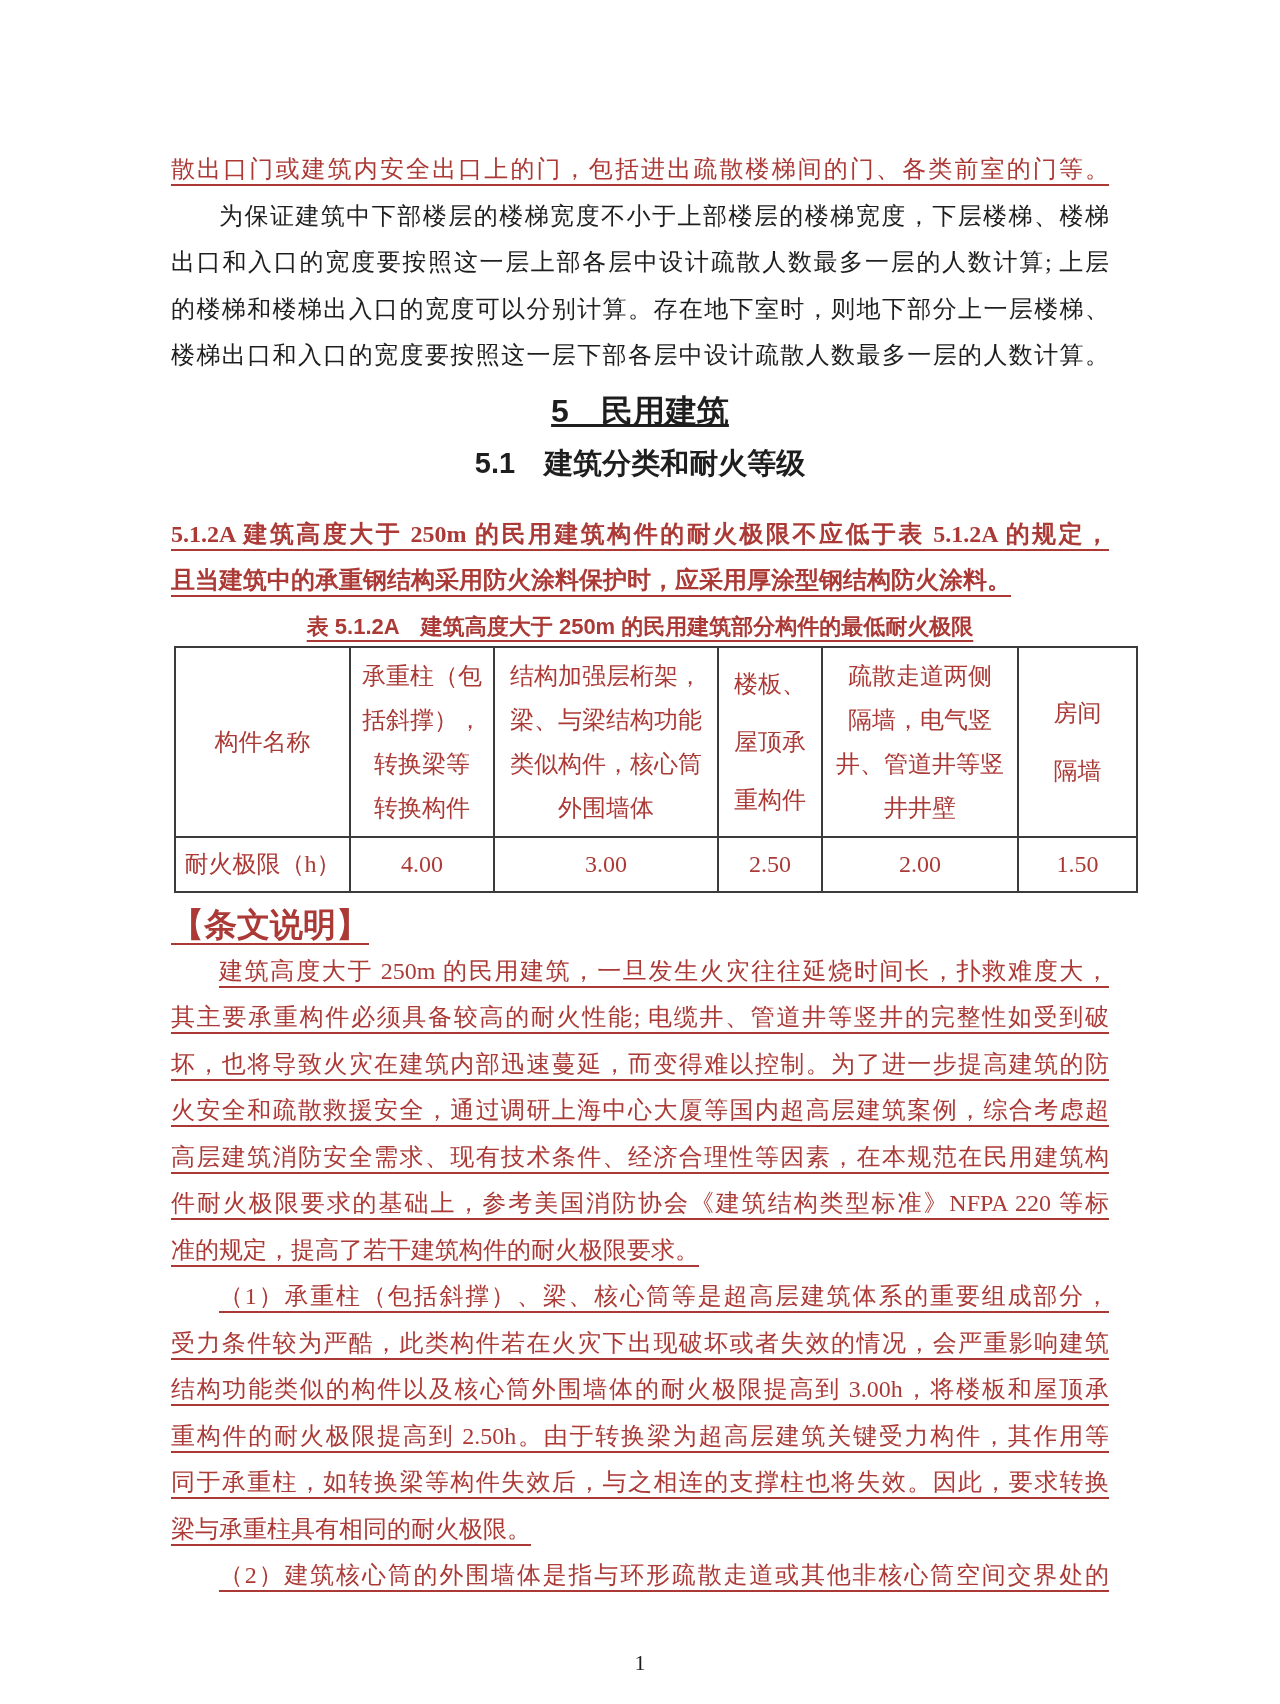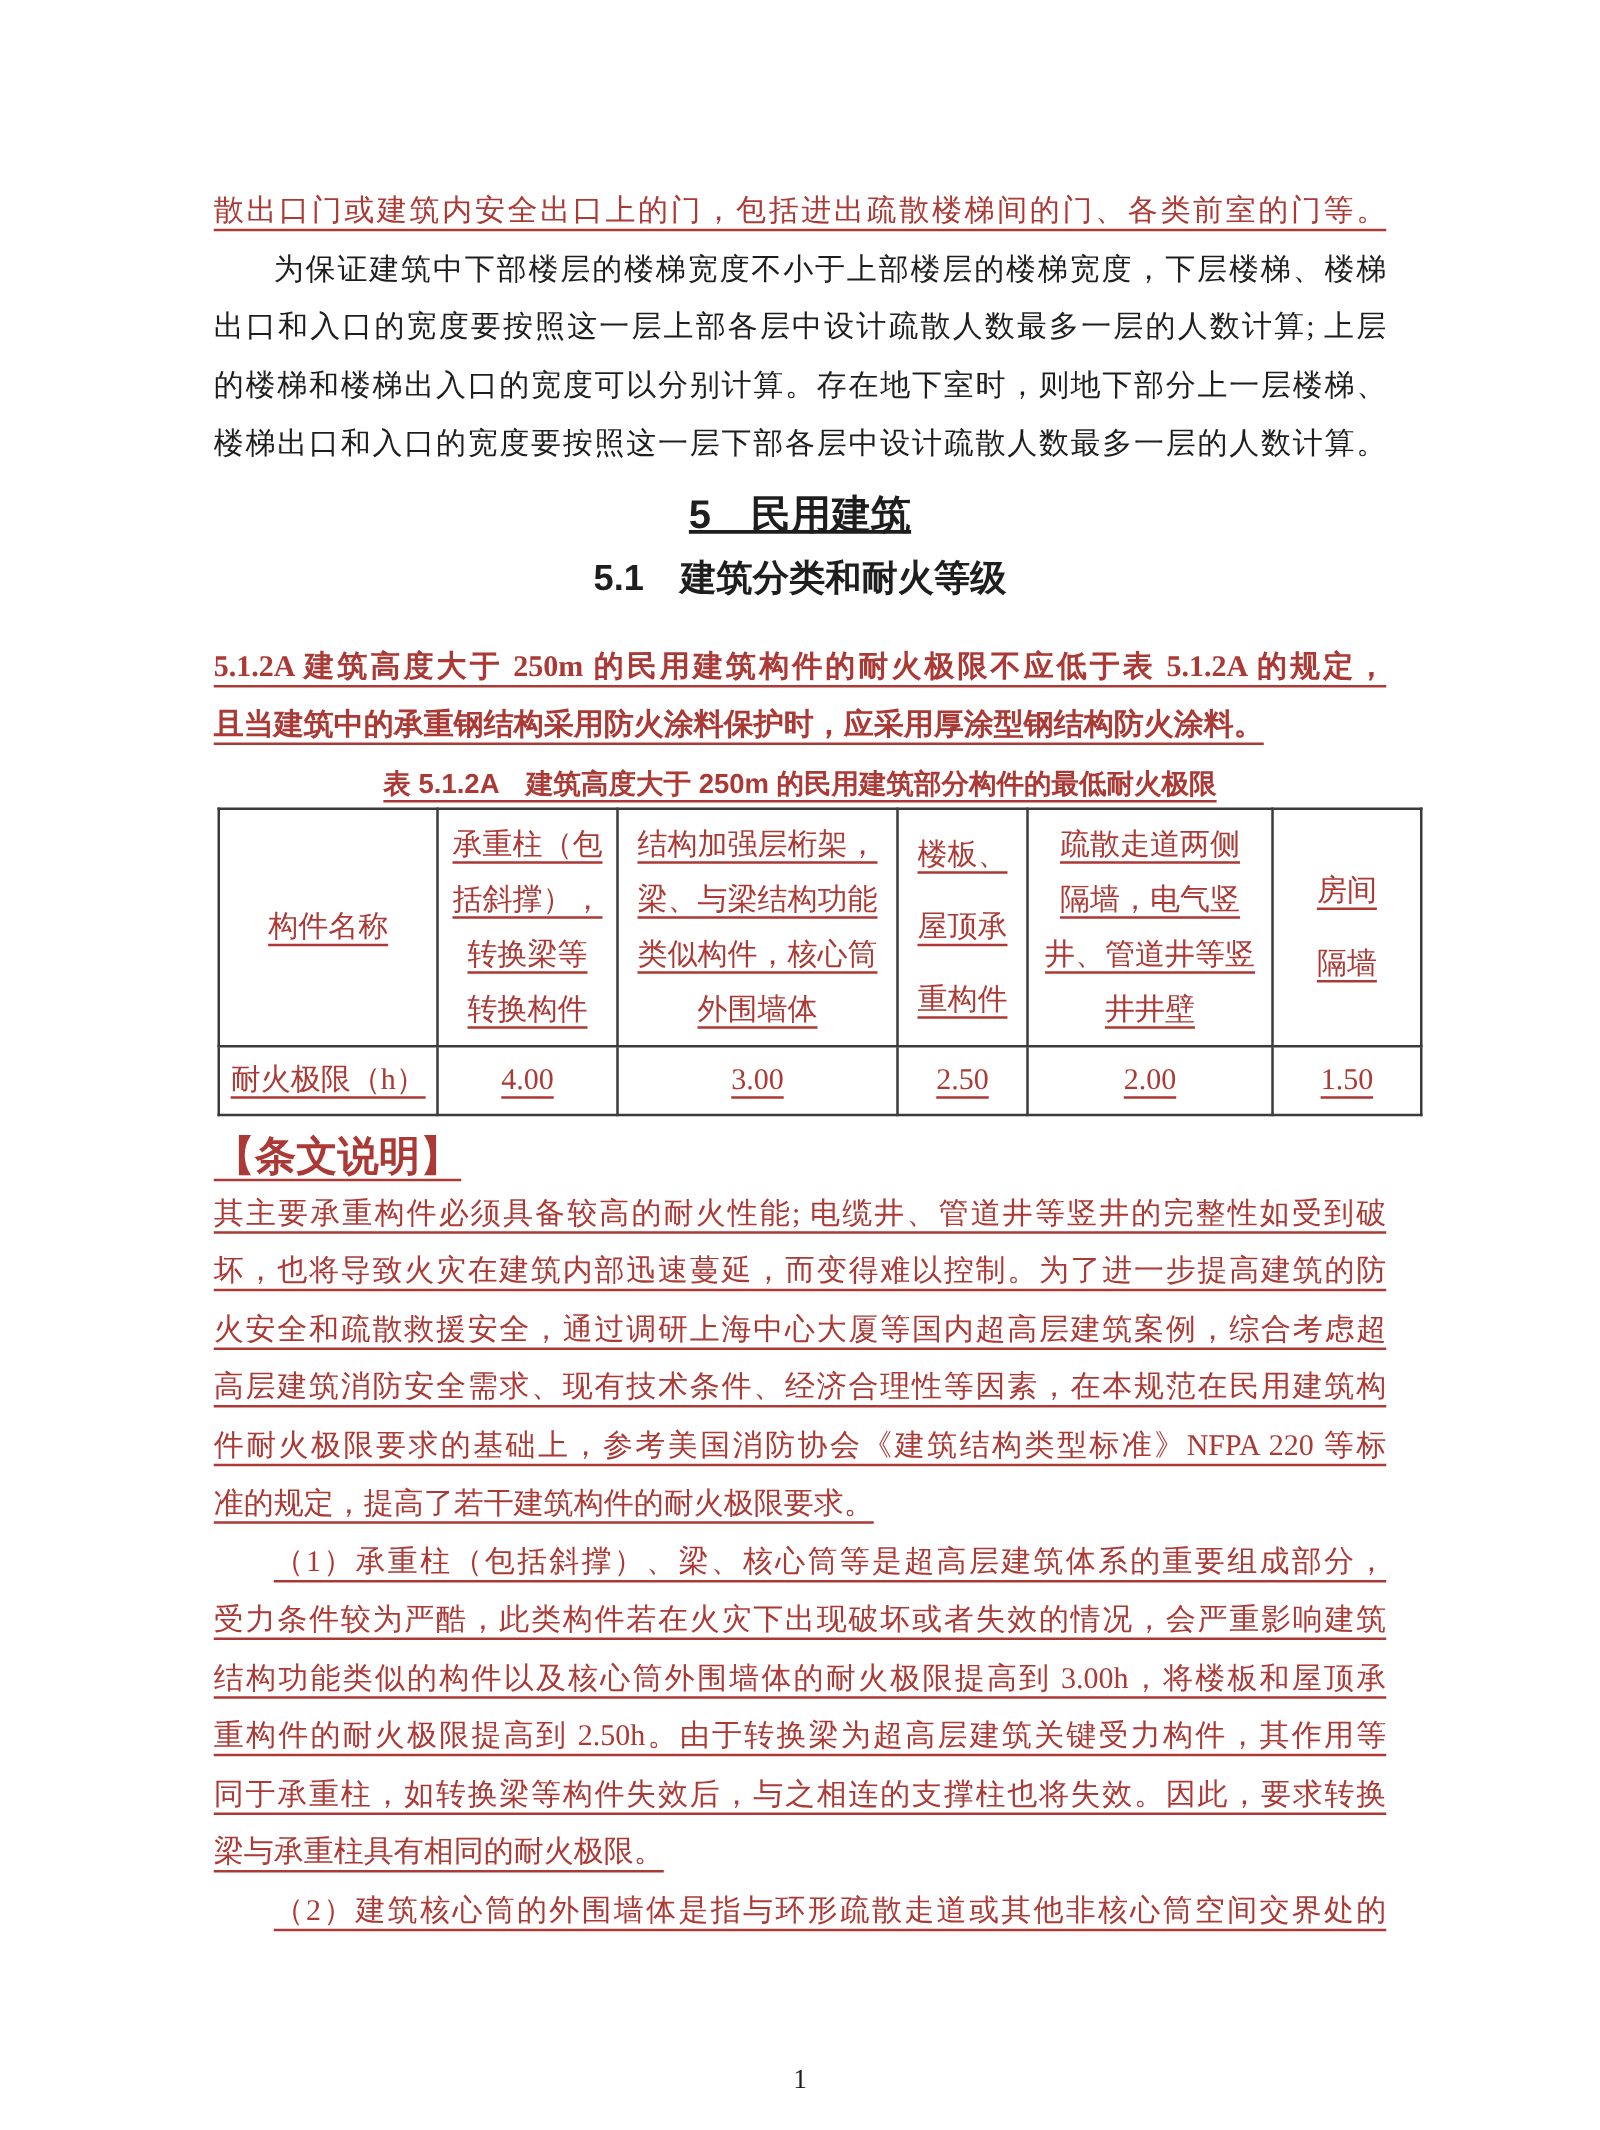--- a/index.html
+++ b/index.html
@@ -53,21 +53,20 @@
     margin-left:3px;
     margin-top:2px;
   }
   table.fire-table td{
     border:2px solid var(--border,#3b3b3b);
     text-align:center;
     vertical-align:middle;
     padding:0 2px;
     font-size:24px;
     color:var(--red,#ab3a36);
-    text-decoration:underline;
     text-decoration-thickness:1.5px;
     text-underline-offset:6px;
     white-space:pre-line;
   }
   tr.header-row{ height:190px; }
   tr.header-row td{ line-height:44px; }
   tr.header-row td:nth-of-type(4), tr.header-row td:nth-of-type(6){ line-height:58px; }
   tr.values-row{ height:55px; }
   tr.values-row td{ line-height:30px; }
   col.c1{width:175px} col.c2{width:144px} col.c3{width:224px}
@@ -168,20 +167,21 @@
 
             <td>1.50</td>
           </tr>
       </tbody>
     </table>
 
     <div class="commentary">
       <div class="commentary-label">【条文说明】</div>
       <div>
 
+          <div class="line red indent fill">建筑高度大于 250m 的民用建筑，一旦发生火灾往往延烧时间长，扑救难度大，</div>
 
           <div class="line red fill">其主要承重构件必须具备较高的耐火性能; 电缆井、管道井等竖井的完整性如受到破</div>
 
           <div class="line red fill">坏，也将导致火灾在建筑内部迅速蔓延，而变得难以控制。为了进一步提高建筑的防</div>
 
           <div class="line red fill">火安全和疏散救援安全，通过调研上海中心大厦等国内超高层建筑案例，综合考虑超</div>
 
           <div class="line red fill">高层建筑消防安全需求、现有技术条件、经济合理性等因素，在本规范在民用建筑构</div>
 
           <div class="line red fill">件耐火极限要求的基础上，参考美国消防协会《建筑结构类型标准》NFPA 220 等标</div>

